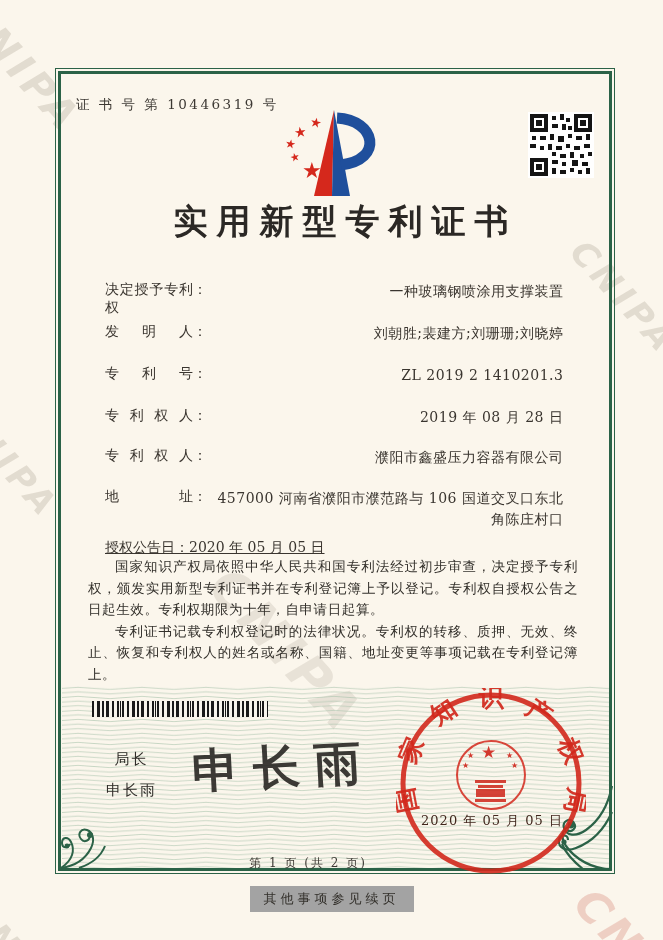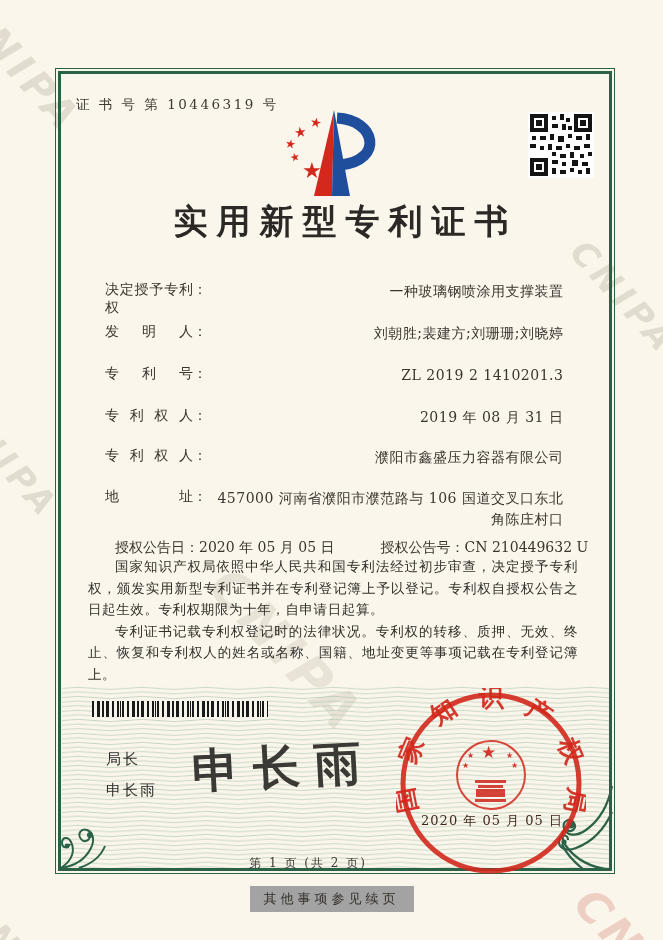--- a/index.html
+++ b/index.html
@@ -33,38 +33,38 @@
   .logo .star{position:absolute;color:#d5281c;line-height:1;}
   .title{
     position:absolute;left:14px;top:199px;width:663px;text-align:center;
     font-size:34px;font-weight:700;letter-spacing:9px;color:#2b2825;z-index:2;
   }
   
   .row{position:absolute;left:105px;font-size:14px;color:#3a352f;z-index:2;width:460px;}
   .row .lbl{display:inline-block;width:88px;text-align:justify;text-align-last:justify;vertical-align:top;}
   .row .colon{display:inline-block;vertical-align:top;}
   .row .val{display:inline-block;width:352px;vertical-align:top;line-height:21px;letter-spacing:.5px;text-align:right;}
-  .grant{position:absolute;left:115px;top:539px;font-size:14px;color:#3a352f;z-index:2;display:flex;gap:46px;white-space:nowrap;}
+  .grant{position:absolute;left:105px;top:539px;font-size:14px;color:#3a352f;z-index:2;display:flex;gap:36px;white-space:nowrap;text-decoration:underline;}
   
   .body-text{
     position:absolute;left:88px;top:556px;width:490px;z-index:2;
     font-size:13.5px;line-height:21.5px;color:#33302b;letter-spacing:.6px;text-align:justify;
   }
   .body-text p{margin:0;text-indent:2em;}
   
   .barcode{
     position:absolute;left:92px;top:701px;width:176px;height:16px;z-index:2;
     background:
       repeating-linear-gradient(90deg,#191919 0 2px,rgba(0,0,0,0) 2px 5px),
       repeating-linear-gradient(90deg,#191919 0 1px,rgba(0,0,0,0) 1px 7px);
     background-color:#f7f4ec;
   }
   
   .officer{position:absolute;left:106px;top:750px;z-index:2;font-size:15px;color:#2f2c28;
-    font-family:"DejaVu Sans","Liberation Sans",sans-serif;}
+    font-family:"DejaVu Sans","Liberation Sans",sans-serif;text-align:center;}
   .officer div{margin-bottom:12px;letter-spacing:2px;}
   .sig-script{
     position:absolute;left:192px;top:736px;z-index:2;font-size:47px;color:#23211e;
     letter-spacing:14px;transform:rotate(-3deg);opacity:.88;font-weight:600;white-space:nowrap;
   }
   
   .seal{position:absolute;left:396px;top:688px;width:190px;height:190px;z-index:3;}
   .seal svg{position:absolute;left:0;top:0;}
   .emblem{
     position:absolute;left:60px;top:52px;width:70px;height:70px;border:2.5px solid rgba(210,40,28,.85);
@@ -208,34 +208,33 @@
 <div class="row" style="top:323px;">
   <span class="lbl">发明人</span><span class="colon">：</span>
   <span class="val">刘朝胜;裴建方;刘珊珊;刘晓婷</span>
 </div>
 <div class="row" style="top:365px;">
   <span class="lbl">专利号</span><span class="colon">：</span>
   <span class="val">ZL 2019 2 1410201.3</span>
 </div>
 <div class="row" style="top:407px;">
   <span class="lbl">专利权人</span><span class="colon">：</span>
-  <span class="val">2019 年 08 月 31 日</span>
+  <span class="val">2019 年 08 月 28 日</span>
 </div>
 <div class="row" style="top:447px;">
   <span class="lbl">专利权人</span><span class="colon">：</span>
   <span class="val">濮阳市鑫盛压力容器有限公司</span>
 </div>
 <div class="row" style="top:488px;">
   <span class="lbl">地址</span><span class="colon">：</span>
   <span class="val">457000 河南省濮阳市濮范路与 106 国道交叉口东北角陈庄村口</span>
 </div>
 
 <div class="grant">
   <span><span>授权公告日</span><span>：</span><span>2020 年 05 月 05 日</span></span>
-  <span><span>授权公告号</span><span>：</span><span>CN 210449632 U</span></span>
 </div>
 
 <div class="body-text">
   <p>国家知识产权局依照中华人民共和国专利法经过初步审查，决定授予专利权，颁发实用新型专利证书并在专利登记簿上予以登记。专利权自授权公告之日起生效。专利权期限为十年，自申请日起算。</p>
   <p>专利证书记载专利权登记时的法律状况。专利权的转移、质押、无效、终止、恢复和专利权人的姓名或名称、国籍、地址变更等事项记载在专利登记簿上。</p>
 </div>
 
 <div class="barcode"></div>
 
 <div class="officer">

